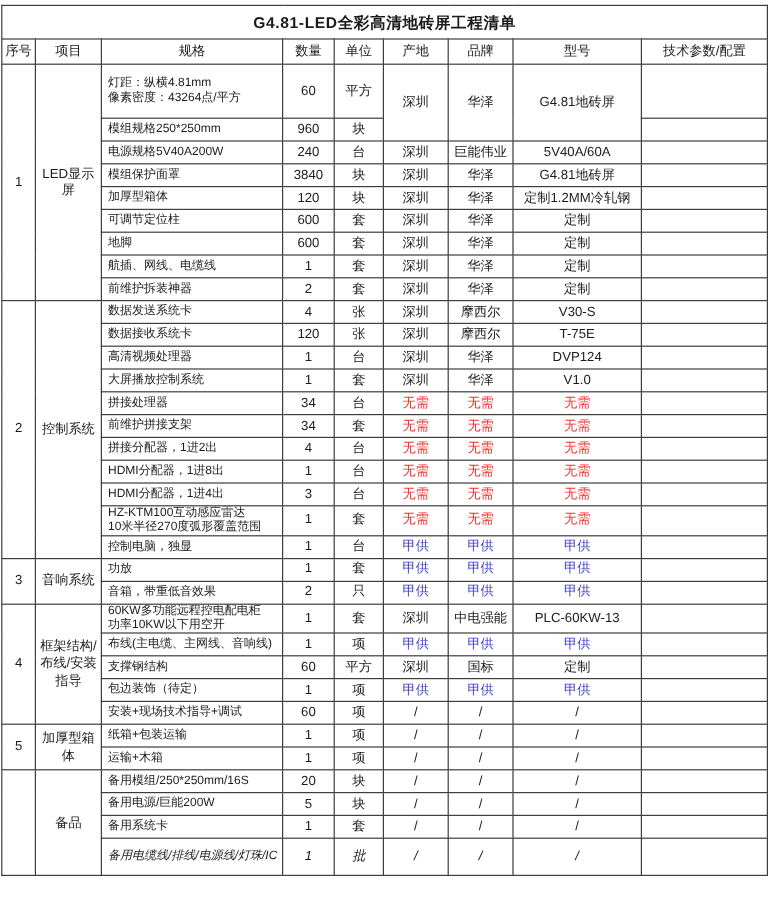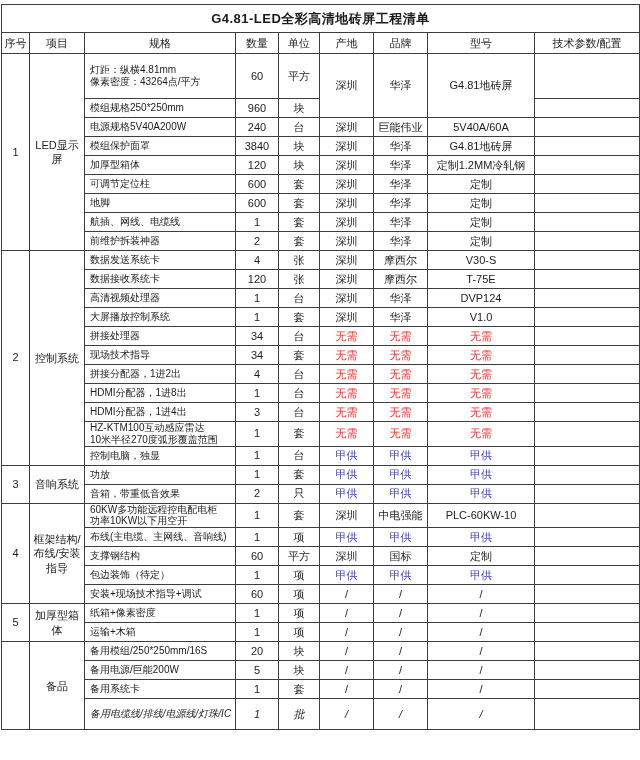--- a/index.html
+++ b/index.html
@@ -207,21 +207,21 @@
           </td>
           <td>34</td>
           <td>台</td>
           <td class="red">无需</td>
           <td class="red">无需</td>
           <td class="red">无需</td>
           <td class="tech"></td>
         </tr>
         <tr>
           <td class="spec">
-            <div>现场技术指导</div>
+            <div>前维护拼接支架</div>
           </td>
           <td>34</td>
           <td>套</td>
           <td class="red">无需</td>
           <td class="red">无需</td>
           <td class="red">无需</td>
           <td class="tech"></td>
         </tr>
         <tr>
           <td class="spec">
@@ -307,21 +307,21 @@
           <td class="no" rowspan="5">4</td>
           <td class="item" rowspan="5">框架结构/布线/安装指导</td>
           <td class="spec">
             <div>60KW多功能远程控电配电柜</div>
             <div>功率10KW以下用空开</div>
           </td>
           <td>1</td>
           <td>套</td>
           <td>深圳</td>
           <td>中电强能</td>
-          <td>PLC-60KW-10</td>
+          <td>PLC-60KW-13</td>
           <td class="tech"></td>
         </tr>
         <tr>
           <td class="spec">
             <div>布线(主电缆、主网线、音响线)</div>
           </td>
           <td>1</td>
           <td>项</td>
           <td class="blue">甲供</td>
           <td class="blue">甲供</td>
@@ -358,21 +358,21 @@
           <td>项</td>
           <td>/</td>
           <td>/</td>
           <td>/</td>
           <td class="tech"></td>
         </tr>
         <tr>
           <td class="no" rowspan="2">5</td>
           <td class="item" rowspan="2">加厚型箱体</td>
           <td class="spec">
-            <div>纸箱+像素密度</div>
+            <div>纸箱+包装运输</div>
           </td>
           <td>1</td>
           <td>项</td>
           <td>/</td>
           <td>/</td>
           <td>/</td>
           <td class="tech"></td>
         </tr>
         <tr>
           <td class="spec">

